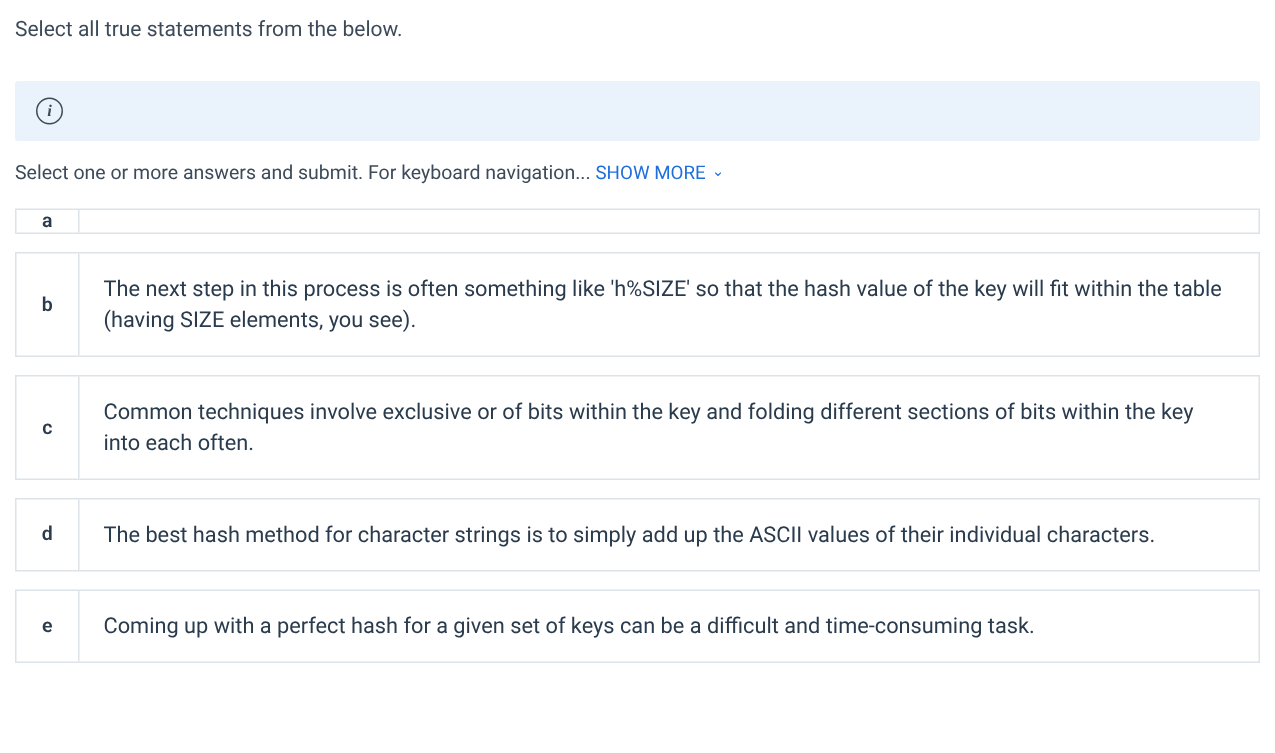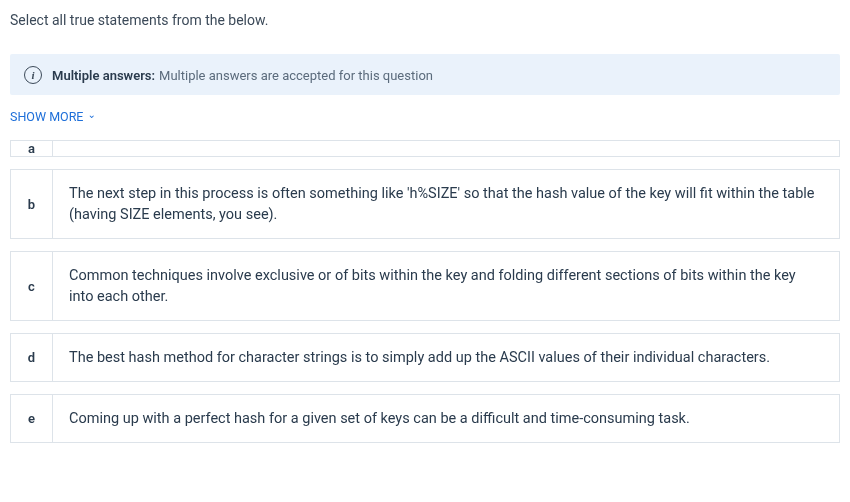--- a/index.html
+++ b/index.html
@@ -91,47 +91,43 @@
     line-height: 1.45;
   }
 </style>
 </head>
 <body>
 
 <div class="question-prompt">Select all true statements from the below.</div>
 
 <div class="info-banner">
   <div class="info-icon">i</div>
-  <div>
-    <span class="info-label">Multiple answers:</span>
-    <span class="info-text">Multiple answers are accepted for this question</span>
-  </div>
 </div>
 
 <div class="nav-hint">
-  <span class="show-more">
+  <span>Select one or more answers and submit. For keyboard navigation... </span><span class="show-more">
       <span>SHOW MORE</span>
       <span class="chevron">⌄</span>
     </span>
 </div>
 
 <div class="options">
 
   <div class="option-row">
     <div class="option-label">a</div>
   </div>
 
   <div class="option-row">
     <div class="option-label">b</div>
     <div class="option-text">The next step in this process is often something like 'h%SIZE' so that the hash value of the key will fit within the table (having SIZE elements, you see).</div>
   </div>
 
   <div class="option-row">
     <div class="option-label">c</div>
-    <div class="option-text">Common techniques involve exclusive or of bits within the key and folding different sections of bits within the key into each other.</div>
+    <div class="option-text">Common techniques involve exclusive or of bits within the key and folding different sections of bits within the key into each often.</div>
   </div>
 
   <div class="option-row">
     <div class="option-label">d</div>
     <div class="option-text">The best hash method for character strings is to simply add up the ASCII values of their individual characters.</div>
   </div>
 
   <div class="option-row">
     <div class="option-label">e</div>
     <div class="option-text">Coming up with a perfect hash for a given set of keys can be a difficult and time-consuming task.</div>

